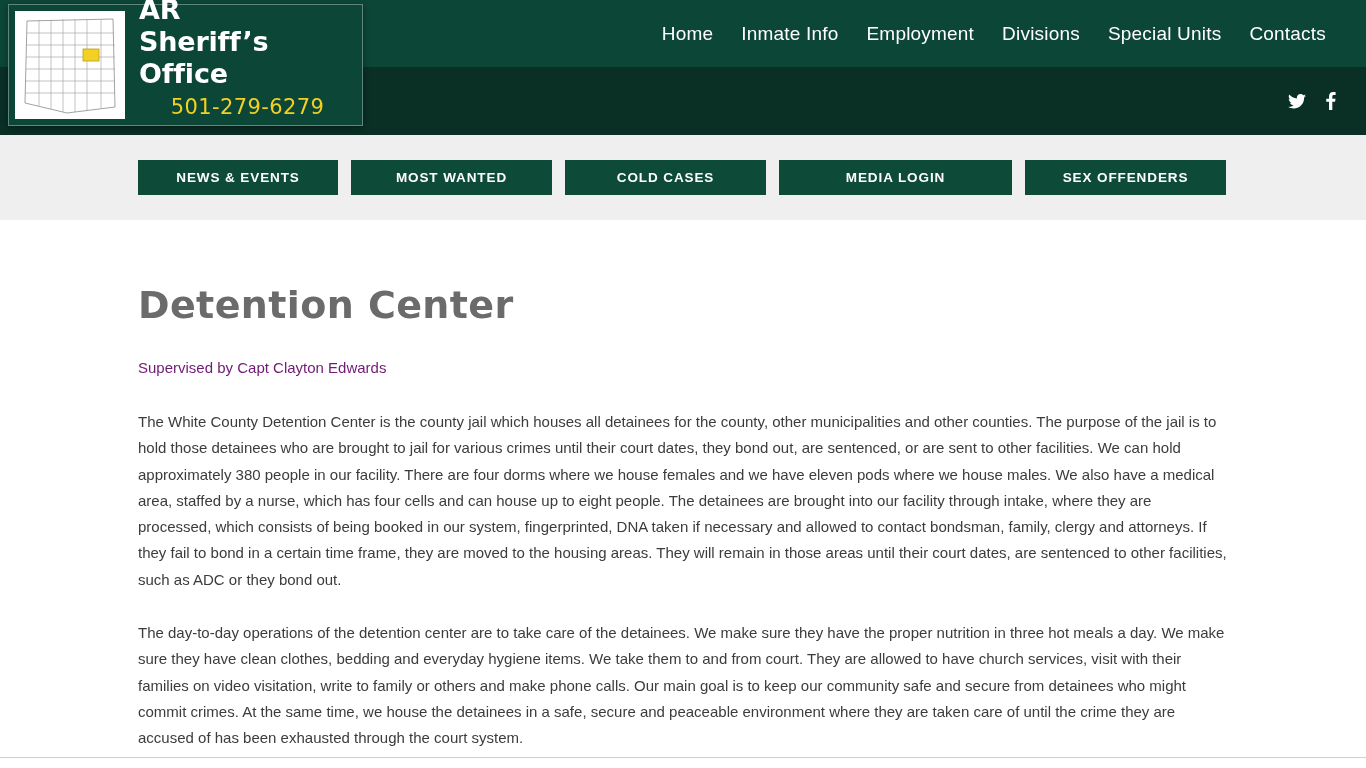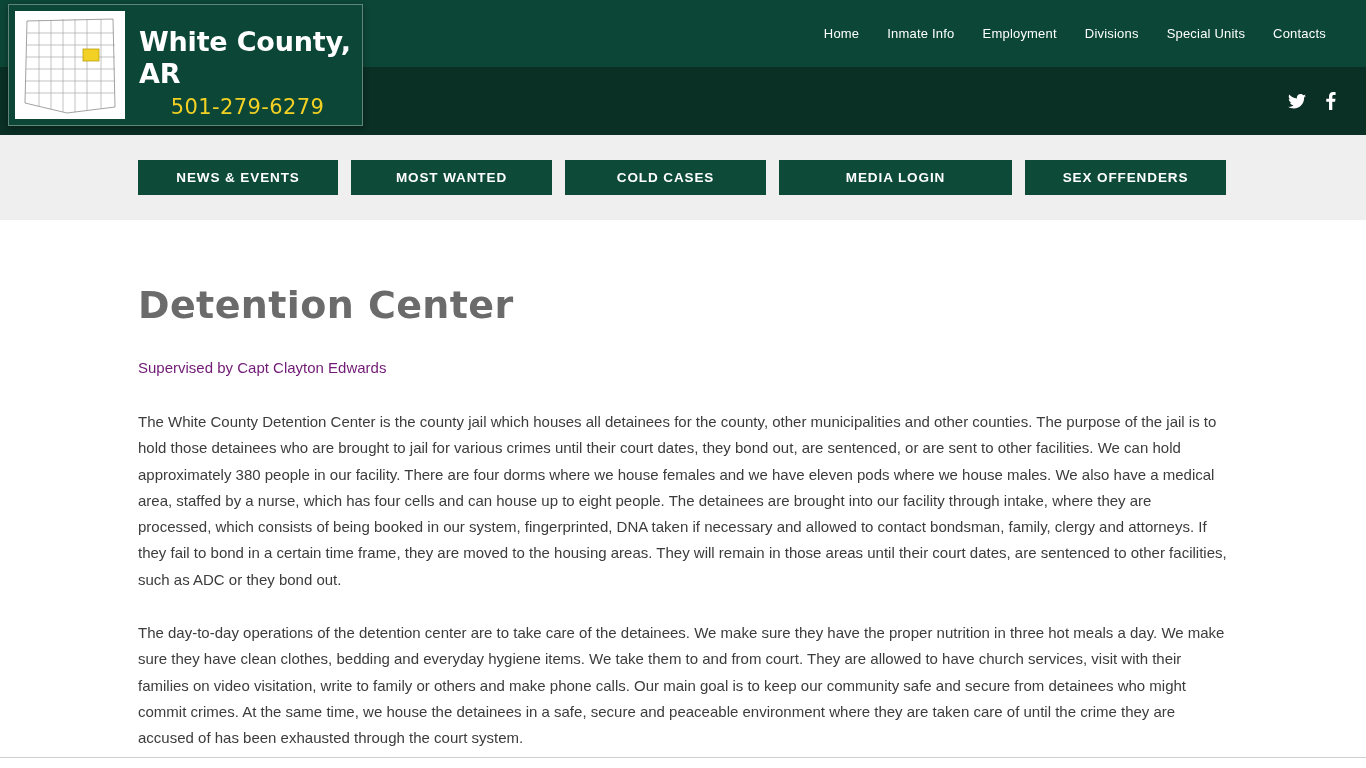--- a/index.html
+++ b/index.html
@@ -32,21 +32,21 @@
     justify-content: flex-end;
   }
   .nav {
     display: flex;
     align-items: center;
     gap: 28px;
     padding-right: 40px;
   }
   .nav-item {
     color: #ffffff;
-    font-size: 13px;
+    font-size: 19px;
     letter-spacing: 0.2px;
     text-decoration: none;
     cursor: pointer;
     white-space: nowrap;
   }
   .social {
     display: flex;
     align-items: center;
     gap: 20px;
     padding-right: 30px;
@@ -215,20 +215,21 @@
             <path d="M48,8 V101"></path>
           <path d="M60,8 V101"></path>
             <path d="M72,8 V99"></path>
             <path d="M86,8 V97"></path>
         </g>
         <rect x="68" y="38" width="16" height="12" fill="#f2d024" stroke="#b9a010" stroke-width="0.8"></rect>
       </svg>
     </div>
     <div class="logo-text">
       <div class="logo-line1">White County, AR</div>
+      <div class="logo-line2">Sheriff’s Office</div>
       <div class="logo-phone">501-279-6279</div>
     </div>
   </div>
 </div>
 
 <div class="buttonbar">
   <button class="btn w1">NEWS &amp; EVENTS</button>
   <button class="btn w2">MOST WANTED</button>
   <button class="btn w3">COLD CASES</button>
   <button class="btn w4">MEDIA LOGIN</button>

